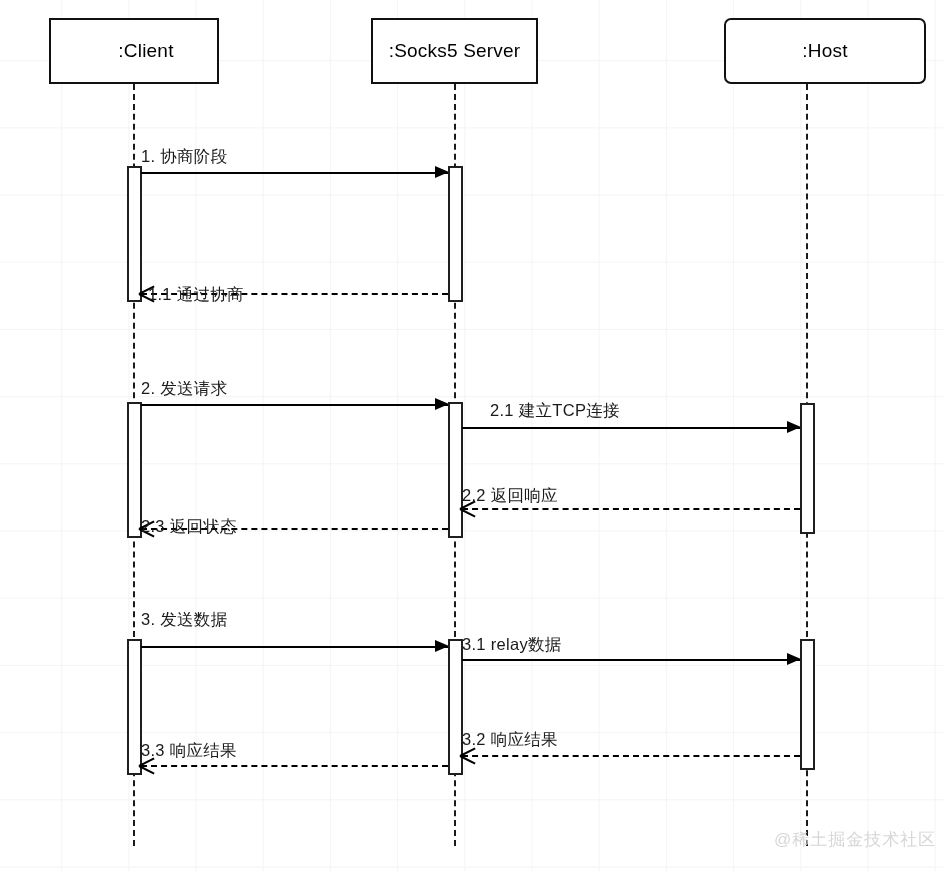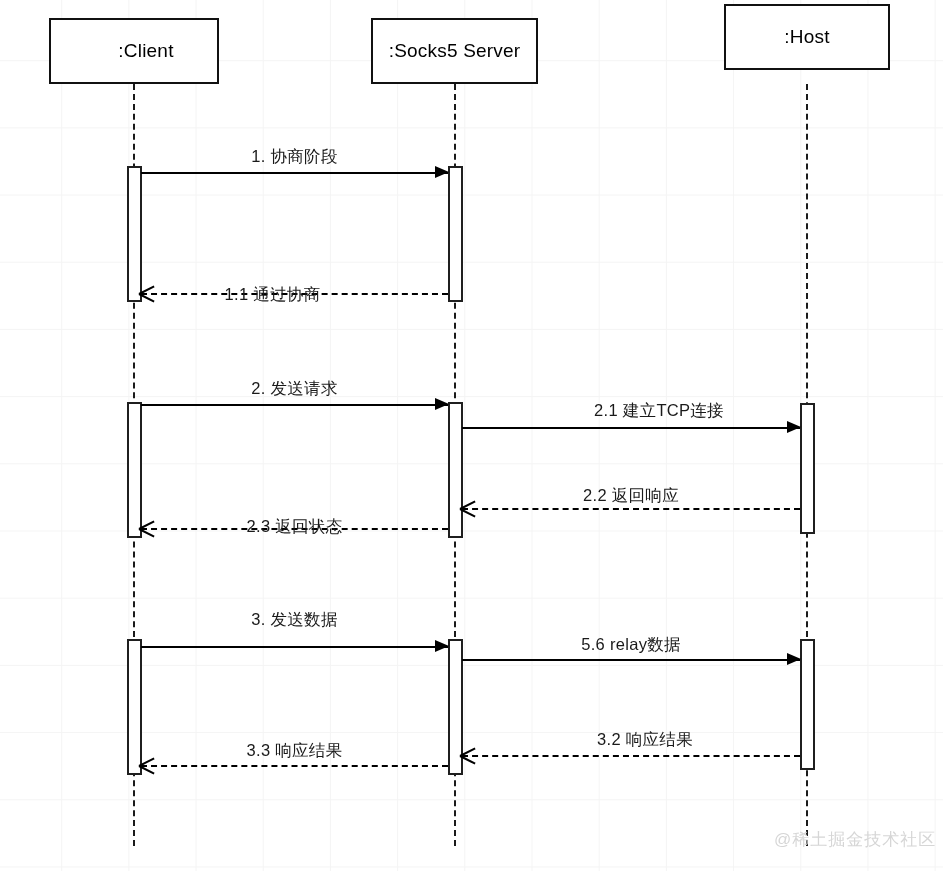--- a/index.html
+++ b/index.html
@@ -96,21 +96,20 @@
     transform-origin: 0 50%;
   }
   .arrow-open-left::before { transform: rotate(-27deg); }
   .arrow-open-left::after  { transform: rotate(27deg); }
 
   .msg-label {
     position: absolute;
     color: #1a1a1a;
     font-size: 16.5px;
     white-space: nowrap;
-    text-align: center;
     letter-spacing: 0.3px;
   }
   
   .watermark {
     position: absolute;
     color: #d6d6d6;
     font-size: 17px;
     white-space: nowrap;
     letter-spacing: 1px;
     margin-left: 17px;
@@ -121,21 +120,21 @@
 
 <div id="canvas">
 
   <div id="actor-boxes">
       <div class="actor-box" style="left: 49px; top: 18px; width: 170px; height: 66px; padding-left: 24px;">
         <span>:Client</span>
       </div>
       <div class="actor-box" style="left: 371px; top: 18px; width: 167px; height: 66px;">
         <span>:Socks5 Server</span>
       </div>
-      <div class="actor-box" style="left: 724px; top: 4px; width: 166px; height: 66px;">
+      <div class="actor-box" style="left: 724px; top: 18px; width: 202px; height: 66px; border-radius: 7px;">
         <span>:Host</span>
       </div>
     </div>
 
   <div id="lifelines">
       <div class="lifeline" style="left: 133px; top: 84px; height: 762px;"></div>
       <div class="lifeline" style="left: 454px; top: 84px; height: 762px;"></div>
       <div class="lifeline" style="left: 806px; top: 84px; height: 762px;"></div>
     </div>
 
@@ -183,21 +182,21 @@
       <div class="msg-label" style="left: 141px; top: 504px; width: 307px; margin-top: 12px;">2.3 返回状态</div>
       <div class="msg solid" style="left: 141px; top: 646px; width: 307px;">
         <div class="line"></div>
         <div class="arrow-solid-right"></div>
       </div>
       <div class="msg-label" style="left: 141px; top: 609px; width: 307px;">3. 发送数据</div>
       <div class="msg solid" style="left: 462px; top: 659px; width: 338px;">
         <div class="line"></div>
         <div class="arrow-solid-right"></div>
       </div>
-      <div class="msg-label" style="left: 462px; top: 634px; width: 338px;">5.6 relay数据</div>
+      <div class="msg-label" style="left: 462px; top: 634px; width: 338px;">3.1 relay数据</div>
       <div class="msg dashed" style="left: 462px; top: 755px; width: 338px;">
         <div class="line"></div>
         <div class="arrow-open-left"></div>
       </div>
       <div class="msg-label" style="left: 462px; top: 729px; width: 366px;">3.2 响应结果</div>
       <div class="msg dashed" style="left: 141px; top: 765px; width: 307px;">
         <div class="line"></div>
         <div class="arrow-open-left"></div>
       </div>
       <div class="msg-label" style="left: 141px; top: 740px; width: 307px;">3.3 响应结果</div>

